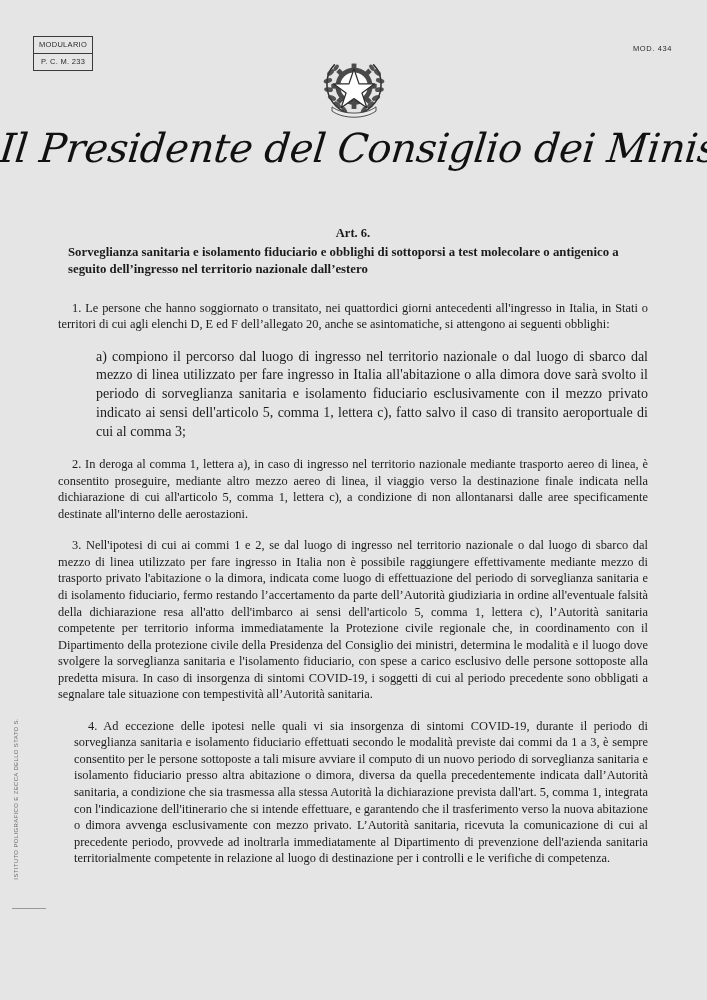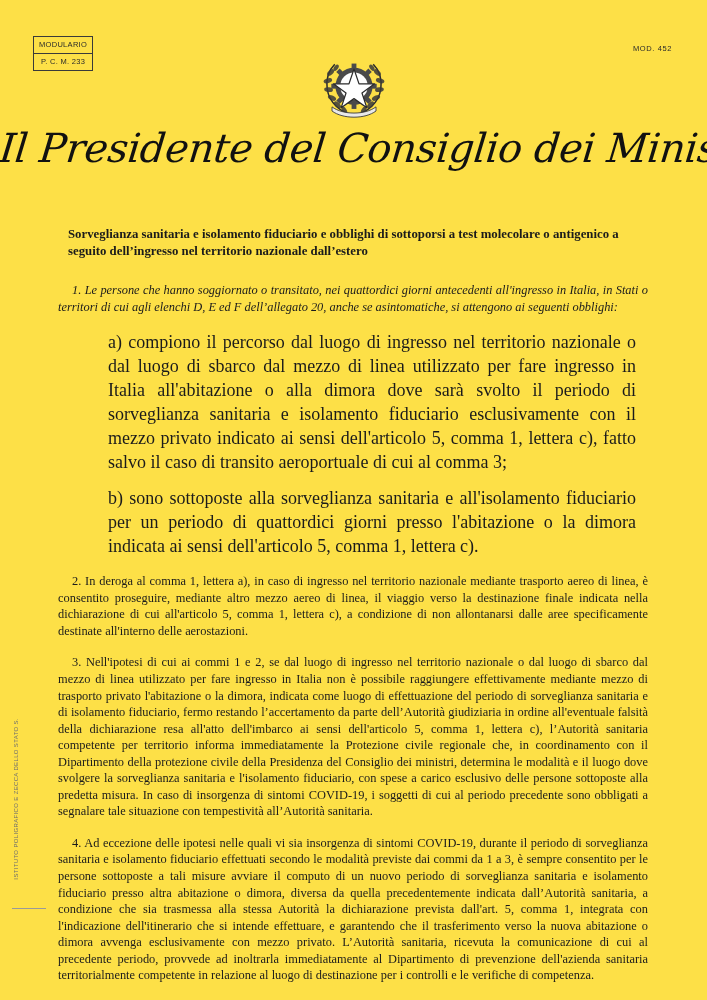--- a/index.html
+++ b/index.html
@@ -13,21 +13,21 @@
     height: 1000px;
     position: relative;
     overflow: hidden;
     font-family: "Liberation Serif", "DejaVu Serif", serif;
     color: #1b1b1b;
   }
 
   .page {
     position: absolute;
     inset: 0;
-    background: #fde047;
+    background: #e5e5e5;
   }
 
   
   .modulario-box {
     position: absolute;
     left: 33px;
     top: 36px;
     border: 1px solid #3a3a3a;
     padding: 2px 5px 3px 5px;
     font-family: "Liberation Sans", "DejaVu Sans", sans-serif;
@@ -108,38 +108,38 @@
   }
 
   p.para {
     margin: 0 0 15px 0;
     font-size: 12.4px;
     line-height: 1.335;
     text-align: justify;
     text-indent: 14px;
     hyphens: none;
   }
-  p.para:last-child { margin-bottom: 0; }
+  p.para:last-child { margin-bottom: 0; margin-left: 16px; }
 
   .subitems {
     margin: 0 0 15px 0;
     padding: 0;
     list-style: none;
   }
   .subitems li {
-    font-size: 18px;
+    font-size: 14px;
     line-height: 1.335;
     text-align: justify;
-    margin: 12px;
+    margin: 0;
     padding-left: 38px;
     text-indent: 0;
   }
 
   
-  .para-tight { margin-bottom: 4px; font-style: italic; }
+  .para-tight { margin-bottom: 4px; }
 
   
   .vertical-imprint {
     position: absolute;
     left: 13px;
     top: 718px;
     font-family: "Liberation Sans", "DejaVu Sans", sans-serif;
     font-size: 6px;
     letter-spacing: 0.35px;
     color: #6d6d6d;
@@ -160,21 +160,21 @@
 <body>
 
 <div class="page">
 
   <div class="modulario-box">
     <div>MODULARIO</div>
     <div class="rule"></div>
     <div>P. C. M. 233</div>
   </div>
 
-  <div class="mod-number">MOD. 452</div>
+  <div class="mod-number">MOD. 434</div>
 
   <div class="emblem-wrap">
     <svg class="emblem" viewBox="0 0 100 96" aria-hidden="true">
       <g fill="none" stroke="#2b2b2b" stroke-width="1.6">
 
         <path d="M50 86 C30 82 14 68 11 48 C9 33 14 20 22 12" stroke-width="2.2"></path>
 
         <path d="M50 86 C70 82 86 68 89 48 C91 33 86 20 78 12" stroke-width="2.2"></path>
       </g>
 
@@ -218,27 +218,27 @@
       <g>
         <path d="M18 74 C34 86 66 86 82 74 L82 80 C66 92 34 92 18 80 Z" fill="#e9e9e9" stroke="#3a3a3a" stroke-width="1.3"></path>
       </g>
     </svg>
   </div>
 
   <div class="script-title">Il Presidente del Consiglio dei Ministri</div>
 
   <div class="content">
 
+    <div class="art-label">Art. 6.</div>
     <div class="art-heading">Sorveglianza sanitaria e isolamento fiduciario e obblighi di sottoporsi a test molecolare o antigenico a seguito dell’ingresso nel territorio nazionale dall’estero</div>
 
     <p class="para para-tight">1. Le persone che hanno soggiornato o transitato, nei quattordici giorni antecedenti all'ingresso in Italia, in Stati o territori di cui agli elenchi D, E ed F dell’allegato 20, anche se asintomatiche, si attengono ai seguenti obblighi:</p>
 
     <ul class="subitems">
       <li>a) compiono il percorso dal luogo di ingresso nel territorio nazionale o dal luogo di sbarco dal mezzo di linea utilizzato per fare ingresso in Italia all'abitazione o alla dimora dove sarà svolto il periodo di sorveglianza sanitaria e isolamento fiduciario esclusivamente con il mezzo privato indicato ai sensi dell'articolo 5, comma 1, lettera c), fatto salvo il caso di transito aeroportuale di cui al comma 3;</li>
-      <li>b) sono sottoposte alla sorveglianza sanitaria e all'isolamento fiduciario per un periodo di quattordici giorni presso l'abitazione o la dimora indicata ai sensi dell'articolo 5, comma 1, lettera c).</li>
     </ul>
 
     <p class="para">2. In deroga al comma 1, lettera a), in caso di ingresso nel territorio nazionale mediante trasporto aereo di linea, è consentito proseguire, mediante altro mezzo aereo di linea, il viaggio verso la destinazione finale indicata nella dichiarazione di cui all'articolo 5, comma 1, lettera c), a condizione di non allontanarsi dalle aree specificamente destinate all'interno delle aerostazioni.</p>
     <p class="para">3. Nell'ipotesi di cui ai commi 1 e 2, se dal luogo di ingresso nel territorio nazionale o dal luogo di sbarco dal mezzo di linea utilizzato per fare ingresso in Italia non è possibile raggiungere effettivamente mediante mezzo di trasporto privato l'abitazione o la dimora, indicata come luogo di effettuazione del periodo di sorveglianza sanitaria e di isolamento fiduciario, fermo restando l’accertamento da parte dell’Autorità giudiziaria in ordine all'eventuale falsità della dichiarazione resa all'atto dell'imbarco ai sensi dell'articolo 5, comma 1, lettera c), l’Autorità sanitaria competente per territorio informa immediatamente la Protezione civile regionale che, in coordinamento con il Dipartimento della protezione civile della Presidenza del Consiglio dei ministri, determina le modalità e il luogo dove svolgere la sorveglianza sanitaria e l'isolamento fiduciario, con spese a carico esclusivo delle persone sottoposte alla predetta misura. In caso di insorgenza di sintomi COVID-19, i soggetti di cui al periodo precedente sono obbligati a segnalare tale situazione con tempestività all’Autorità sanitaria.</p>
     <p class="para">4. Ad eccezione delle ipotesi nelle quali vi sia insorgenza di sintomi COVID-19, durante il periodo di sorveglianza sanitaria e isolamento fiduciario effettuati secondo le modalità previste dai commi da 1 a 3, è sempre consentito per le persone sottoposte a tali misure avviare il computo di un nuovo periodo di sorveglianza sanitaria e isolamento fiduciario presso altra abitazione o dimora, diversa da quella precedentemente indicata dall’Autorità sanitaria, a condizione che sia trasmessa alla stessa Autorità la dichiarazione prevista dall'art. 5, comma 1, integrata con l'indicazione dell'itinerario che si intende effettuare, e garantendo che il trasferimento verso la nuova abitazione o dimora avvenga esclusivamente con mezzo privato. L’Autorità sanitaria, ricevuta la comunicazione di cui al precedente periodo, provvede ad inoltrarla immediatamente al Dipartimento di prevenzione dell'azienda sanitaria territorialmente competente in relazione al luogo di destinazione per i controlli e le verifiche di competenza.</p>
   </div>
 
   <div class="vertical-imprint">ISTITUTO POLIGRAFICO E ZECCA DELLO STATO  S.</div>
 
   <div class="reg-mark"></div>

